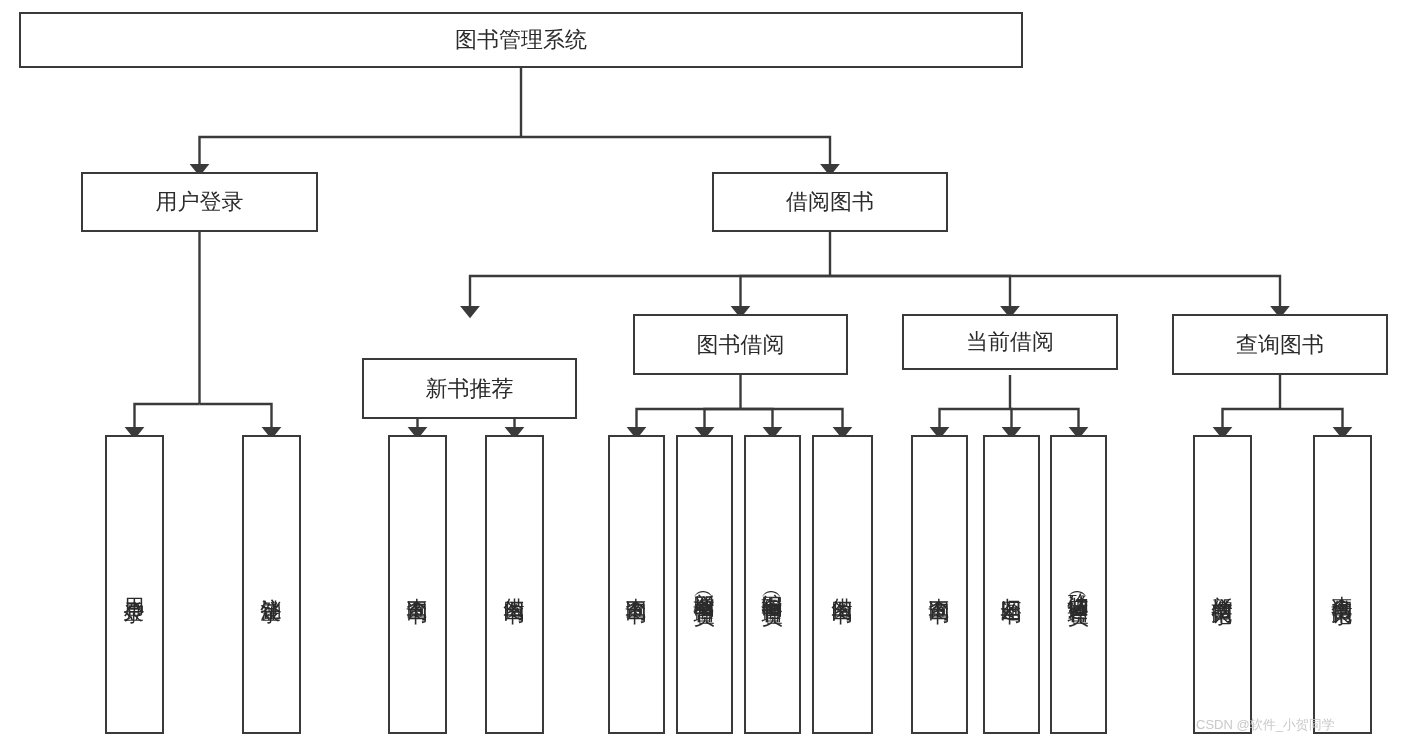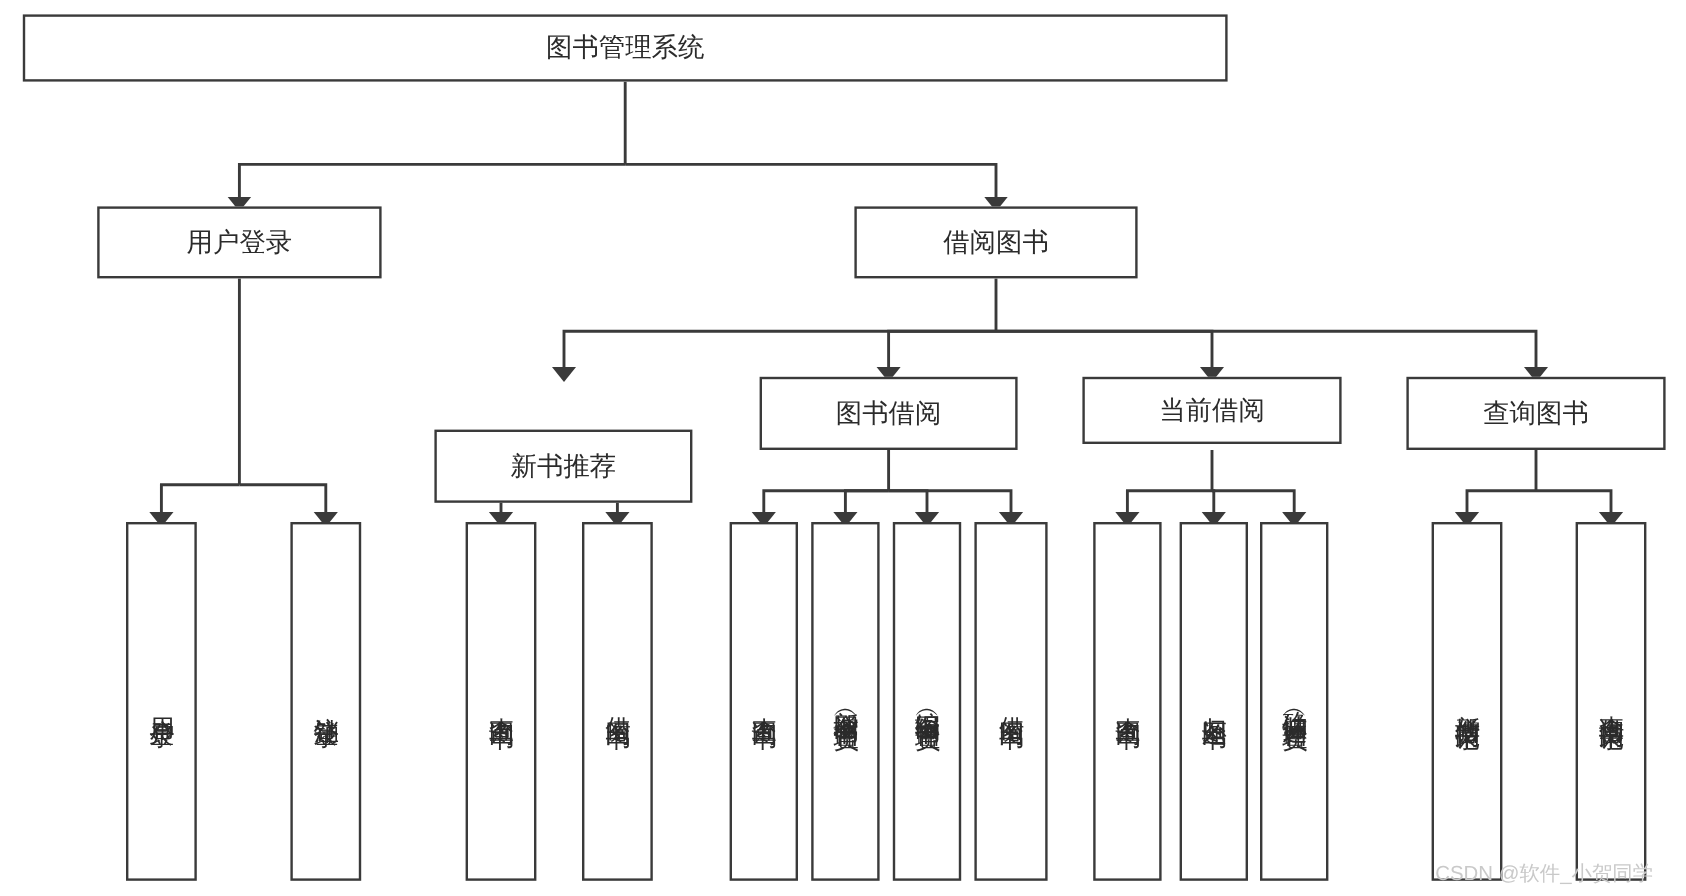--- a/index.html
+++ b/index.html
@@ -4,21 +4,21 @@
 <style>
   html,body{margin:0;padding:0;background:#ffffff;}
   body{width:1405px;height:747px;font-family:"Liberation Sans","DejaVu Sans",sans-serif;overflow:hidden;}
   #diagram-root{position:relative;width:1405px;height:747px;background:#fff;}
   svg.connectors{position:absolute;left:0;top:0;width:1405px;height:747px;pointer-events:none;}
   .node{position:absolute;box-sizing:border-box;background:#ffffff;border:2px solid #3a3a3a;display:flex;align-items:center;justify-content:center;}
   .node-label{color:#2b2b2b;text-align:center;line-height:1.18;white-space:pre-line;}
   .node.h .node-label{font-size:22px;}
   .node.v{writing-mode:vertical-rl;text-orientation:upright;}
   .node.v .node-label{writing-mode:vertical-rl;text-orientation:upright;font-size:21px;letter-spacing:2px;line-height:1.1;}
-  #watermark{position:absolute;color:#c9c9c9;font-size:17px;white-space:nowrap;}
+  #watermark{position:absolute;color:#c9c9c9;font-size:13px;white-space:nowrap;}
 </style>
 </head>
 <body>
 
 <div id="diagram-root">
   <svg class="connectors" viewBox="0 0 1405 747" xmlns="http://www.w3.org/2000/svg">
     <defs>
       <marker id="arrowhead" markerWidth="9" markerHeight="9" refX="2.6" refY="4.5" orient="auto" markerUnits="strokeWidth">
         <path d="M0,0.3 L0,8.7 L5.2,4.5 z" fill="#3a3a3a"></path>
       </marker>

